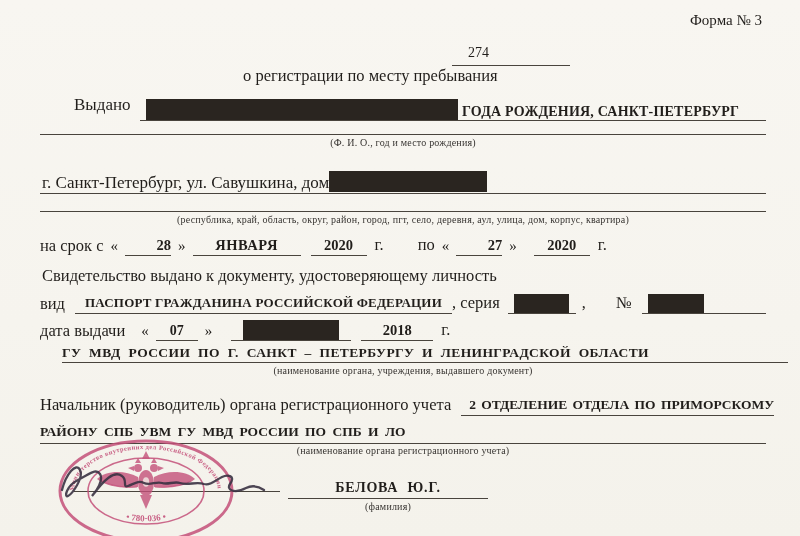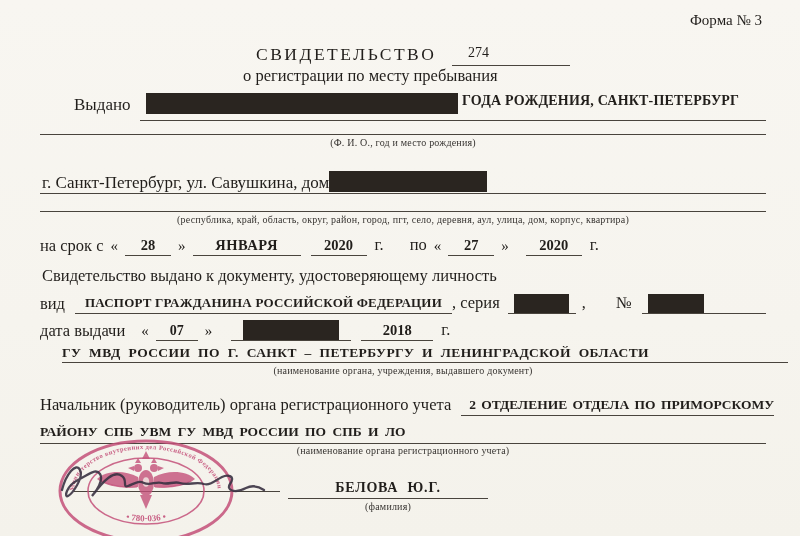--- a/index.html
+++ b/index.html
@@ -20,39 +20,39 @@
   .q{font-size:15px;margin:0 7px;padding-bottom:1px;}
   .capsb{font-weight:bold;letter-spacing:0.3px;}
   
   .form-label{top:12px;right:38px;font-size:15px;}
   .title{left:256px;top:44px;font-size:17.5px;letter-spacing:2.5px;}
   .title-num{left:452px;top:42px;width:118px;height:23px;border-bottom:1.5px solid #49443d;
              font-size:14px;line-height:22px;text-indent:16px;}
   .subtitle{left:243px;top:66px;font-size:16.5px;}
   
   .issued-label{left:74px;top:95px;font-size:17px;}
-  .issued-line{left:140px;width:626px;top:93px;height:27px;display:flex;align-items:flex-start;}
+  .issued-line{left:140px;width:626px;top:93px;height:27px;display:flex;align-items:flex-end;}
   .issued-bar{width:312px;height:21px;margin-left:6px;}
   .issued-suffix{font-size:14px;font-weight:bold;margin-left:4px;letter-spacing:0.2px;white-space:nowrap;}
   .fio-rule{left:40px;width:726px;top:134px;}
   .fio-cap{left:40px;width:726px;top:137px;}
   .statement{left:42px;top:150px;font-size:17px;}
   .addr-row{left:40px;width:726px;top:169px;height:24px;display:flex;align-items:flex-end;}
   .addr-text{font-size:17px;margin-left:2px;white-space:nowrap;margin-top:12px;}
   .addr-bar{width:158px;height:21px;margin-bottom:1px;}
   .rep-rule{left:40px;width:726px;top:211px;}
   .rep-cap{left:40px;width:726px;top:214px;}
   
   .period{left:40px;width:726px;top:235px;height:21px;font-size:16.5px;}
-  .d-fld{width:46px;}
+  .d-fld{width:46px;text-align:right;}
   .m-fld{width:108px;letter-spacing:0.5px;}
   .y-fld{width:56px;}
   .gsuf{margin-left:8px;padding-bottom:1px;}
   .spacer{width:22px;}
-  .to-label{margin-left:4px;padding-bottom:1px;text-align:center;}
+  .to-label{margin-left:12px;padding-bottom:1px;text-align:center;}
   
   .statement2{left:42px;top:266px;font-size:16.5px;}
   .vid-row{left:40px;width:726px;top:292px;height:22px;font-size:16.5px;}
   .kind-fld{font-size:13px;padding:0 10px 2px;letter-spacing:0.2px;white-space:nowrap;}
   .series-fld{width:68px;margin-left:8px;display:flex;justify-content:center;}
   .series-bar{width:55px;height:19px;}
   .num-fld{flex:1;margin-left:10px;display:flex;}
   .num-bar{width:56px;height:19px;margin-left:6px;}
   .no-label{margin-left:30px;padding-bottom:1px;}
   .comma{margin-left:6px;padding-bottom:1px;}
@@ -80,21 +80,20 @@
   .surname-cap{left:288px;width:200px;top:501px;}
   .stamp{left:53px;top:437px;z-index:2;filter:blur(0.3px);}
   .signature{left:56px;top:450px;z-index:3;}
 </style>
 </head>
 <body>
 
 <div class="page">
 
   <div class="abs form-label">Форма № 3</div>
-  <div class="abs title">СВИДЕТЕЛЬСТВО</div>
   <div class="abs title-num">274</div>
   <div class="abs subtitle">о регистрации по месту пребывания</div>
 
   <div class="abs issued-label">Выдано</div>
   <div class="abs issued-line uline">
     <span class="bar issued-bar"></span>
     <span class="issued-suffix">ГОДА РОЖДЕНИЯ, САНКТ-ПЕТЕРБУРГ</span>
   </div>
   <div class="abs rule fio-rule"></div>
   <div class="abs cap fio-cap">(Ф. И. О., год и место рождения)</div>

